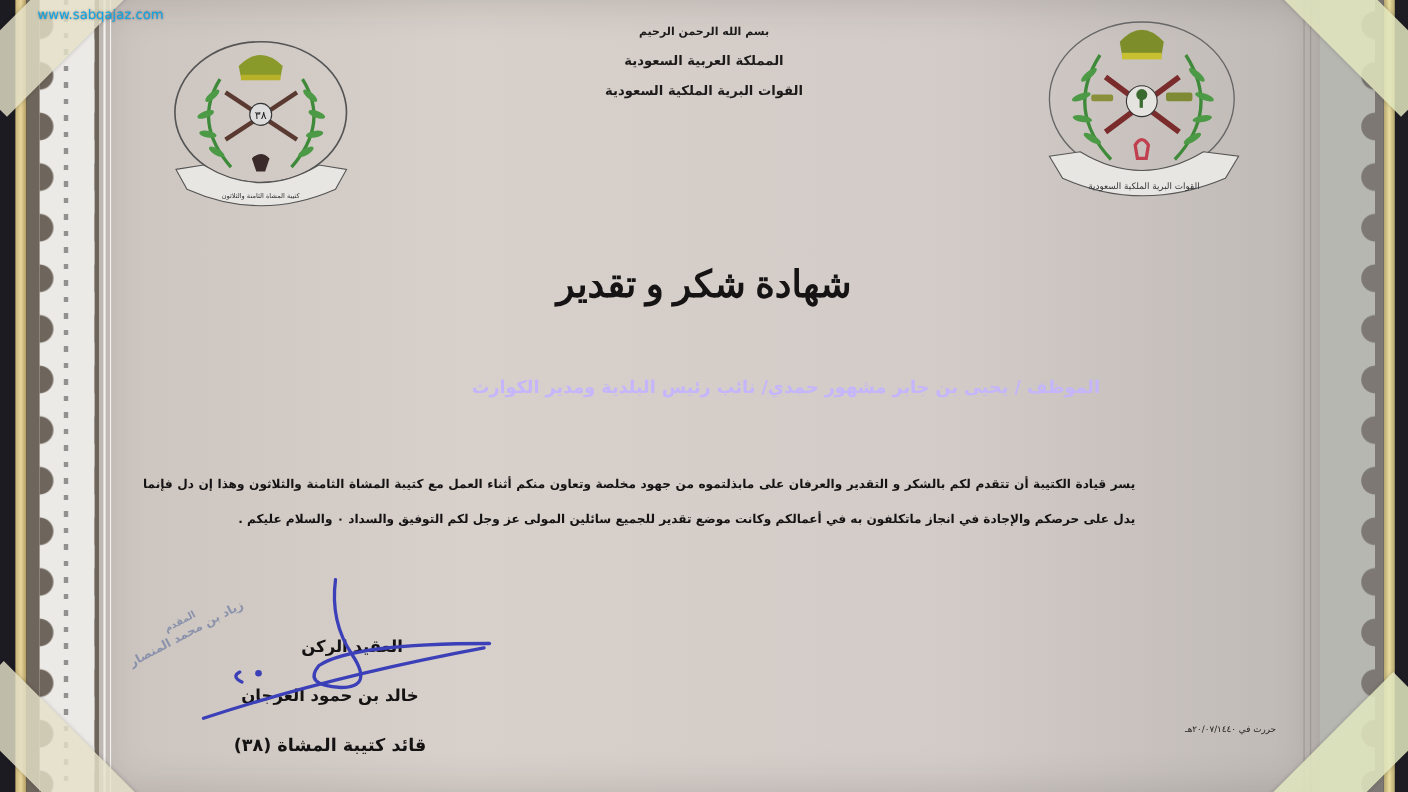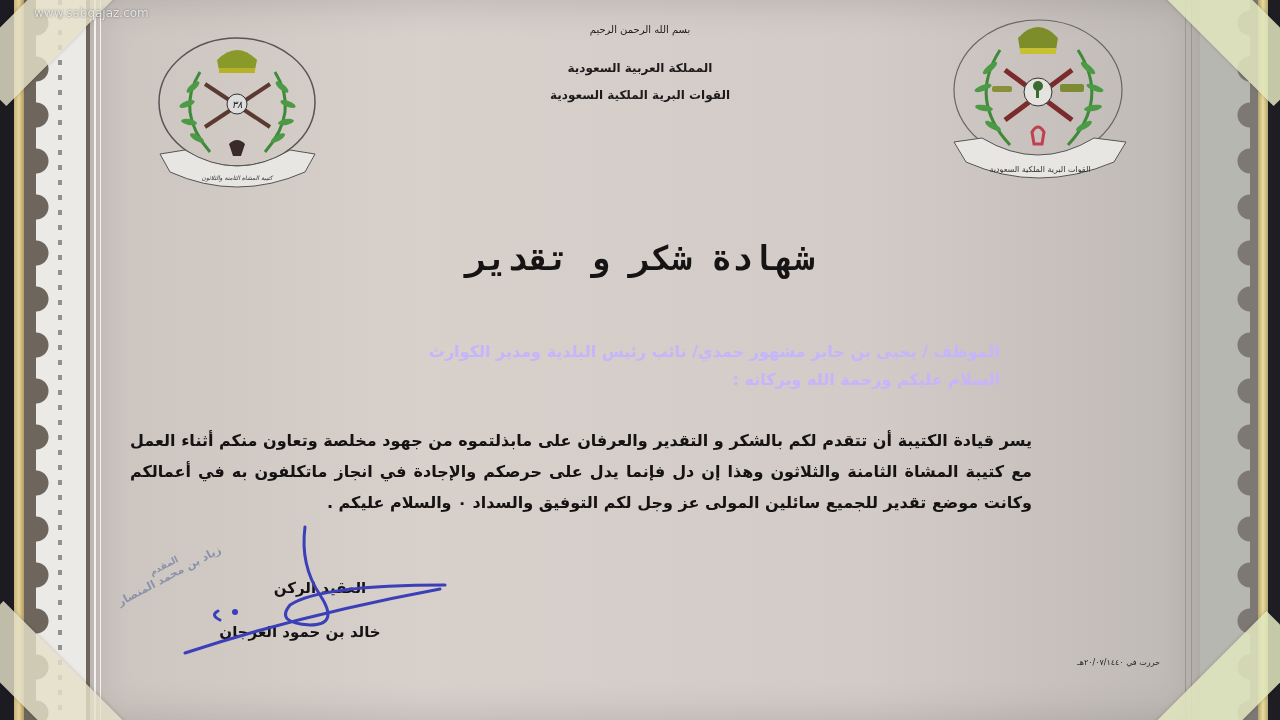--- a/index.html
+++ b/index.html
@@ -45,48 +45,48 @@
     .ribbon {
       position: absolute; width: 60px; height: 240px; background: rgba(228,225,200,.82);
       box-shadow: 0 0 4px rgba(0,0,0,.2);
     }
     .ribbon-tl { left: 40px; top: -120px; transform: rotate(45deg); }
     .ribbon-tr { right: 40px; top: -120px; transform: rotate(-45deg); background: rgba(226,230,190,.85); }
     .ribbon-bl { left: 30px; top: 590px; transform: rotate(-45deg); height: 220px; }
     .ribbon-br { right: 40px; top: 600px; transform: rotate(45deg); height: 220px; background: rgba(226,232,190,.85); }
 
     .watermark {
-      position: absolute; left: 34px; top: 6px; color: #e5e5e5; font-size: 12px;
+      position: absolute; left: 34px; top: 6px; color: #0ea5e9; font-size: 12px;
       font-family: "DejaVu Sans", sans-serif; text-shadow: 0 0 2px rgba(0,0,0,.5);
     }
 
     .rtl { direction: rtl; }
     .center { text-align: center; }
     .header {
       position: absolute; left: 470px; top: 24px; width: 340px;
       color: #1c1a1a; font-weight: bold;
     }
-    .header .basmala { font-size: 10px; font-weight: normal; margin-bottom: 20px; }
+    .header .basmala { font-size: 10px; font-weight: bold; margin-bottom: 7px; }
     .header .line { font-size: 12px; line-height: 27px; }
 
     .title {
       position: absolute; left: 440px; top: 238px; width: 400px;
-      font-family: Liberation Mono, monospace; font-size: 34px; font-weight: bold;
+      font-family: Liberation Serif, serif; font-size: 34px; font-weight: bold;
       color: #151313; letter-spacing: 1px;
     }
 
     .body-text {
       position: absolute; left: 180px; top: 338px; width: 820px;
       color: #c4b5fd; font-weight: bold; font-size: 16px;
     }
     .body-text .recipient { font-size: 16px; line-height: 28px; }
     .body-text .greeting { font-size: 16px; line-height: 28px; }
     .para {
       position: absolute; left: 130px; top: 425px; width: 902px;
-      color: #141212; font-weight: bold; font-size: 16px; line-height: 31px;
+      color: #141212; font-weight: bold; font-size: 11px; line-height: 31px;
       text-align: justify; text-align-last: right;
     }
 
     .sig-block {
       position: absolute; left: 160px; top: 570px; width: 280px;
       color: #141212; font-weight: bold; text-align: center;
     }
     .sig-block .rank { font-size: 15px; line-height: 36px; margin-left: 40px; }
     .sig-block .name { font-size: 15px; line-height: 52px; }
     .sig-block .position { font-size: 16px; line-height: 40px; }
@@ -99,21 +99,21 @@
     .stamp .stamp-rank { font-size: 9px; }
 
     .signature { position: absolute; left: 180px; top: 525px; width: 270px; height: 140px; }
 
     .date {
       position: absolute; left: 1020px; top: 658px; width: 140px;
       font-size: 8px; color: #222; font-weight: normal;
     }
 
     .emblem { position: absolute; }
-    .emblem-left { left: 155px; top: 32px; width: 170px; height: 165px; font-style: italic; }
+    .emblem-left { left: 155px; top: 32px; width: 170px; height: 165px; }
     .emblem-right { left: 950px; top: 10px; width: 190px; height: 180px; }
   </style>
 </head>
 <body>
 
 <div class="frame-left-dark"></div>
 <div class="frame-left-gold"></div>
 <div class="frame-left-mat"></div>
 <div class="lace-left"></div>
 <div class="frame-right-dark"></div>
@@ -195,33 +195,33 @@
   <div class="line">القوات البرية الملكية السعودية</div>
 </div>
 
 <div class="title rtl center">شهادة شكر و تقدير</div>
 
 <div class="body-text rtl">
   <div class="recipient">
     <span>الموظف /</span>
     <span>يحيى بن جابر مشهور حمدي/ نائب رئيس البلدية ومدير الكوارث</span>
   </div>
-  <div class="greeting">السلام عليكم ورحمة الله وبركاته :</div>
 </div>
 
 <div class="para rtl">يسر قيادة الكتيبة أن تتقدم لكم بالشكر و التقدير والعرفان على مابذلتموه من جهود مخلصة وتعاون منكم أثناء العمل مع كتيبة المشاة الثامنة والثلاثون وهذا إن دل فإنما يدل على حرصكم والإجادة في انجاز ماتكلفون به في أعمالكم وكانت موضع تقدير للجميع سائلين المولى عز وجل لكم التوفيق والسداد ٠ والسلام عليكم .</div>
 
 <div class="stamp rtl">
   <div class="stamp-rank">المقدم</div>
   <div>زياد بن محمد المنصار</div>
 </div>
 
 <div class="sig-block rtl">
   <div class="rank">العقيد الركن</div>
   <div class="name">خالد بن حمود العرجان</div>
+  <div class="position">قائد كتيبة المشاة (٣٨)</div>
 </div>
 
 <div class="signature">
   <svg width="270" height="140" viewBox="0 0 270 140">
     <g fill="none" stroke="#3b3fb8" stroke-width="3" stroke-linecap="round">
       <path d="M125 2 Q120 40 140 70 Q160 100 130 100 Q95 98 110 80 Q140 60 265 60"></path>
       <path d="M5 128 Q120 90 260 64"></path>
       <path d="M40 95 Q30 90 38 86"></path>
     </g>
     <circle cx="55" cy="87" r="3" fill="#3b3fb8"></circle>

